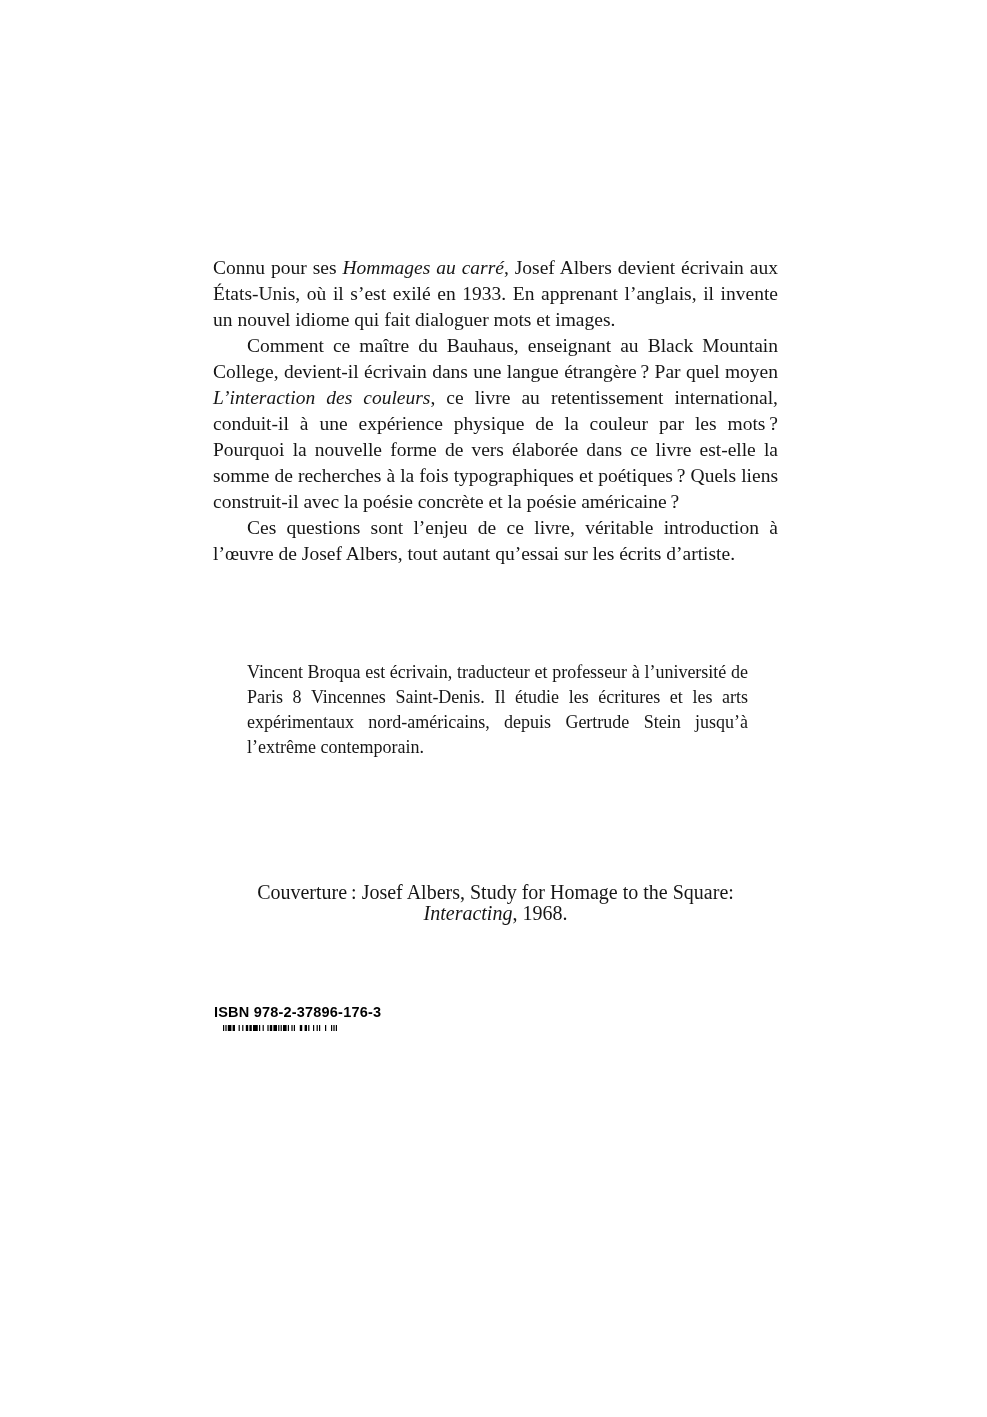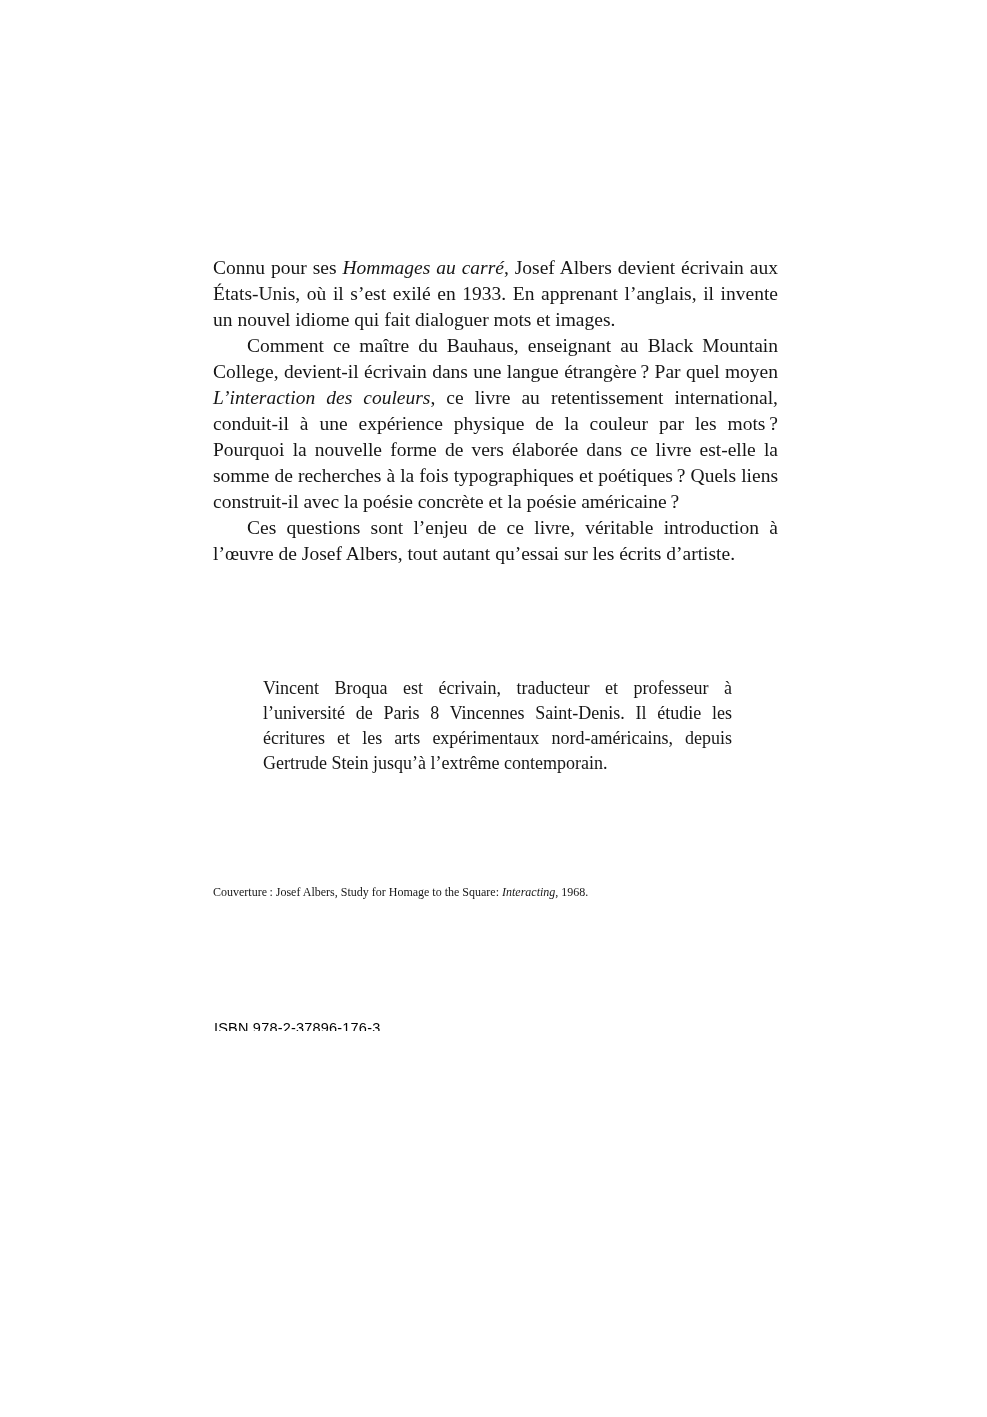--- a/index.html
+++ b/index.html
@@ -18,35 +18,35 @@
     text-align:justify;
   }
   .blurb p{margin:0;}
   .blurb p.indent{text-indent:34px;}
   
   .bio{
     position:absolute;left:247px;top:660px;width:501px;
     font-size:18px;line-height:25px;
     text-align:justify;
   }
-  .bio p{margin:16px;}
+  .bio p{margin:0;}
   
   .credit{
     position:absolute;left:213px;top:882px;width:565px;
-    font-size:12px;line-height:20.5px;
+    font-size:20px;line-height:20.5px;text-align:center;
   }
   .credit p{margin:0;}
   
   .isbn-block{
     position:absolute;left:214px;top:1004px;width:160px;color:#000;
   }
   .isbn-label{
     font-family:"Liberation Sans","DejaVu Sans",sans-serif;
-    font-weight:normal;font-size:14.5px;letter-spacing:.2px;
-    margin:16px 0 5px 0;white-space:nowrap;
+    font-weight:bold;font-size:14.5px;letter-spacing:.2px;
+    margin:0 0 5px 0;white-space:nowrap;
   }
   .barcode{position:relative;width:126px;height:53px;}
   .barcode svg{position:absolute;left:9px;top:0;display:block;}
   .barcode .bc-digit{
     position:absolute;top:38px;
     font-family:"DejaVu Sans Mono",monospace;
     font-size:12px;line-height:14px;letter-spacing:1px;color:#000;
   }
   .bc-first{left:0;}
   .bc-left{left:14px;width:50px;text-align:center;}

